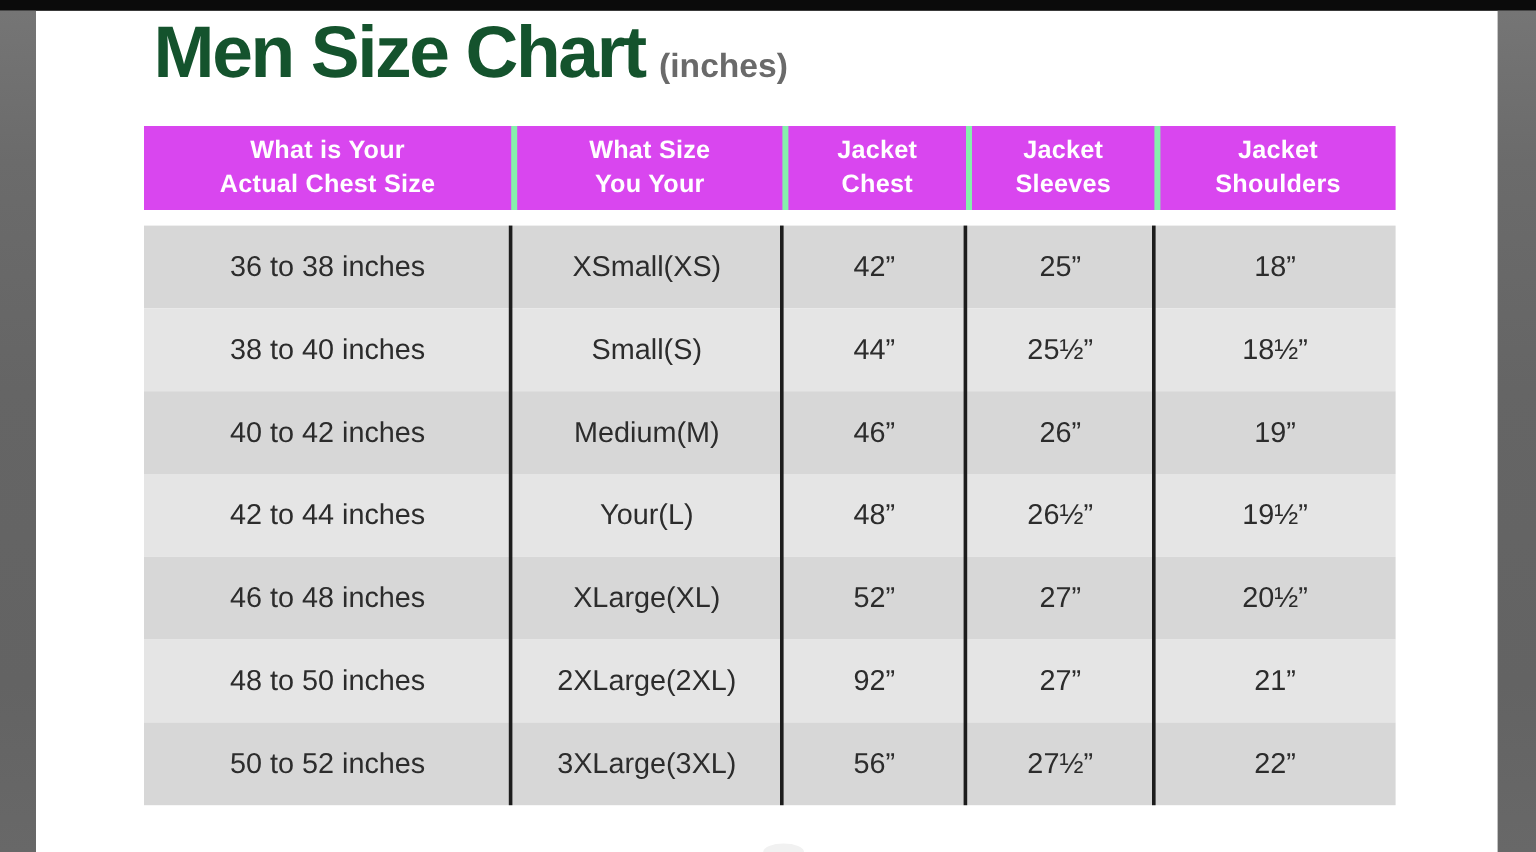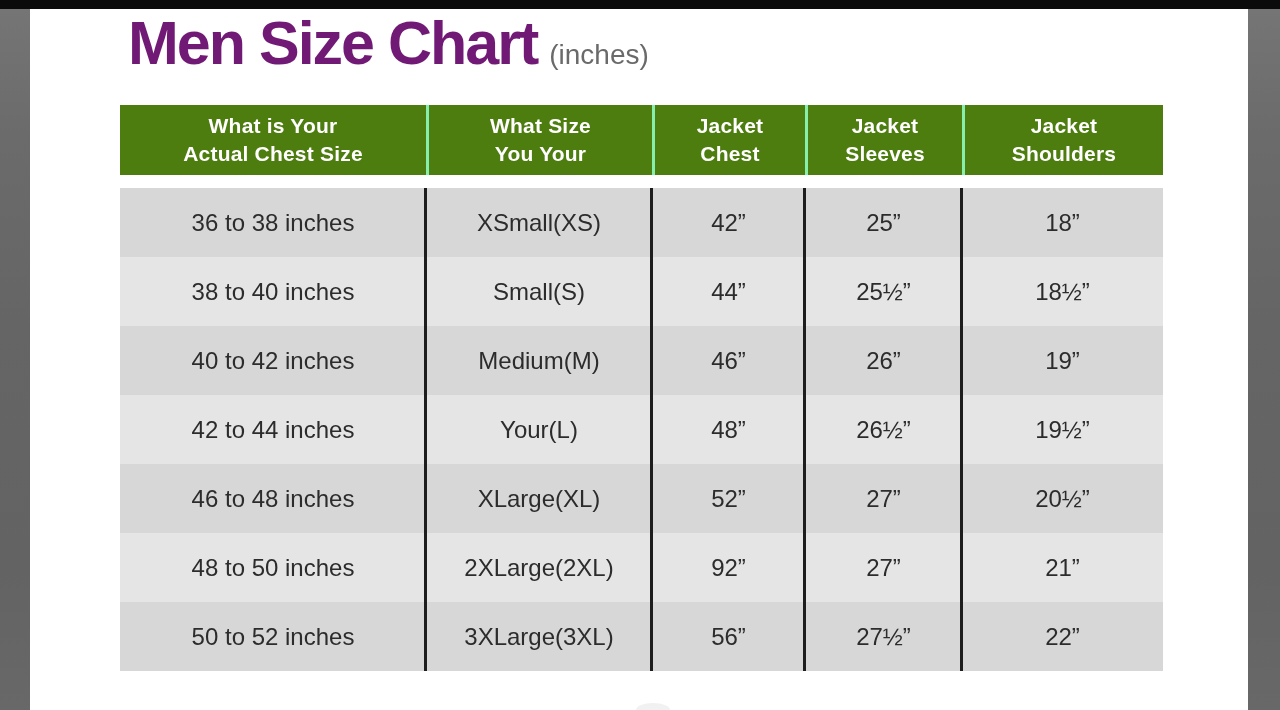--- a/index.html
+++ b/index.html
@@ -25,39 +25,39 @@
   .side-bar.right { left: 1248px; width: 32px; }
 
   
   .title-row {
     position: absolute; left: 128px; top: 8px;
     display: flex; align-items: baseline;
     white-space: nowrap;
   }
   .page-title {
     font-size: 61px; font-weight: 700; letter-spacing: -2px;
-    color: #701a75;
+    color: #14532d;
   }
   .page-subtitle {
-    font-size: 28px; font-weight: 400; color: #6a6a6a;
+    font-size: 28px; font-weight: 700; color: #6a6a6a;
     margin-left: 12px; letter-spacing: 0px;
   }
 
   
   .size-table {
     position: absolute; left: 120px; top: 105px; width: 1043px;
   }
-  .thead { display: flex; height: 70px; background: #4d7c0f; }
+  .thead { display: flex; height: 70px; background: #d946ef; }
   .th {
     display: flex; flex-direction: column; justify-content: center;
     text-align: center; color: #ffffff;
     font-size: 21px; font-weight: 700; line-height: 28px;
     letter-spacing: 0.2px;
   }
-  .th + .th { border-left: 3px solid #86efac; }
+  .th + .th { border-left: 5px solid #86efac; }
 
   .head-gap { height: 13px; background: transparent; }
 
   .tbody { position: relative; }
   .tr { display: flex; height: 69px; align-items: center; }
   .tr.shade { background: #d7d7d7; }
   .tr.plain { background: #e5e5e5; }
   .td {
     text-align: center; color: #2c2c2c;
     font-size: 24px; font-weight: 400;

